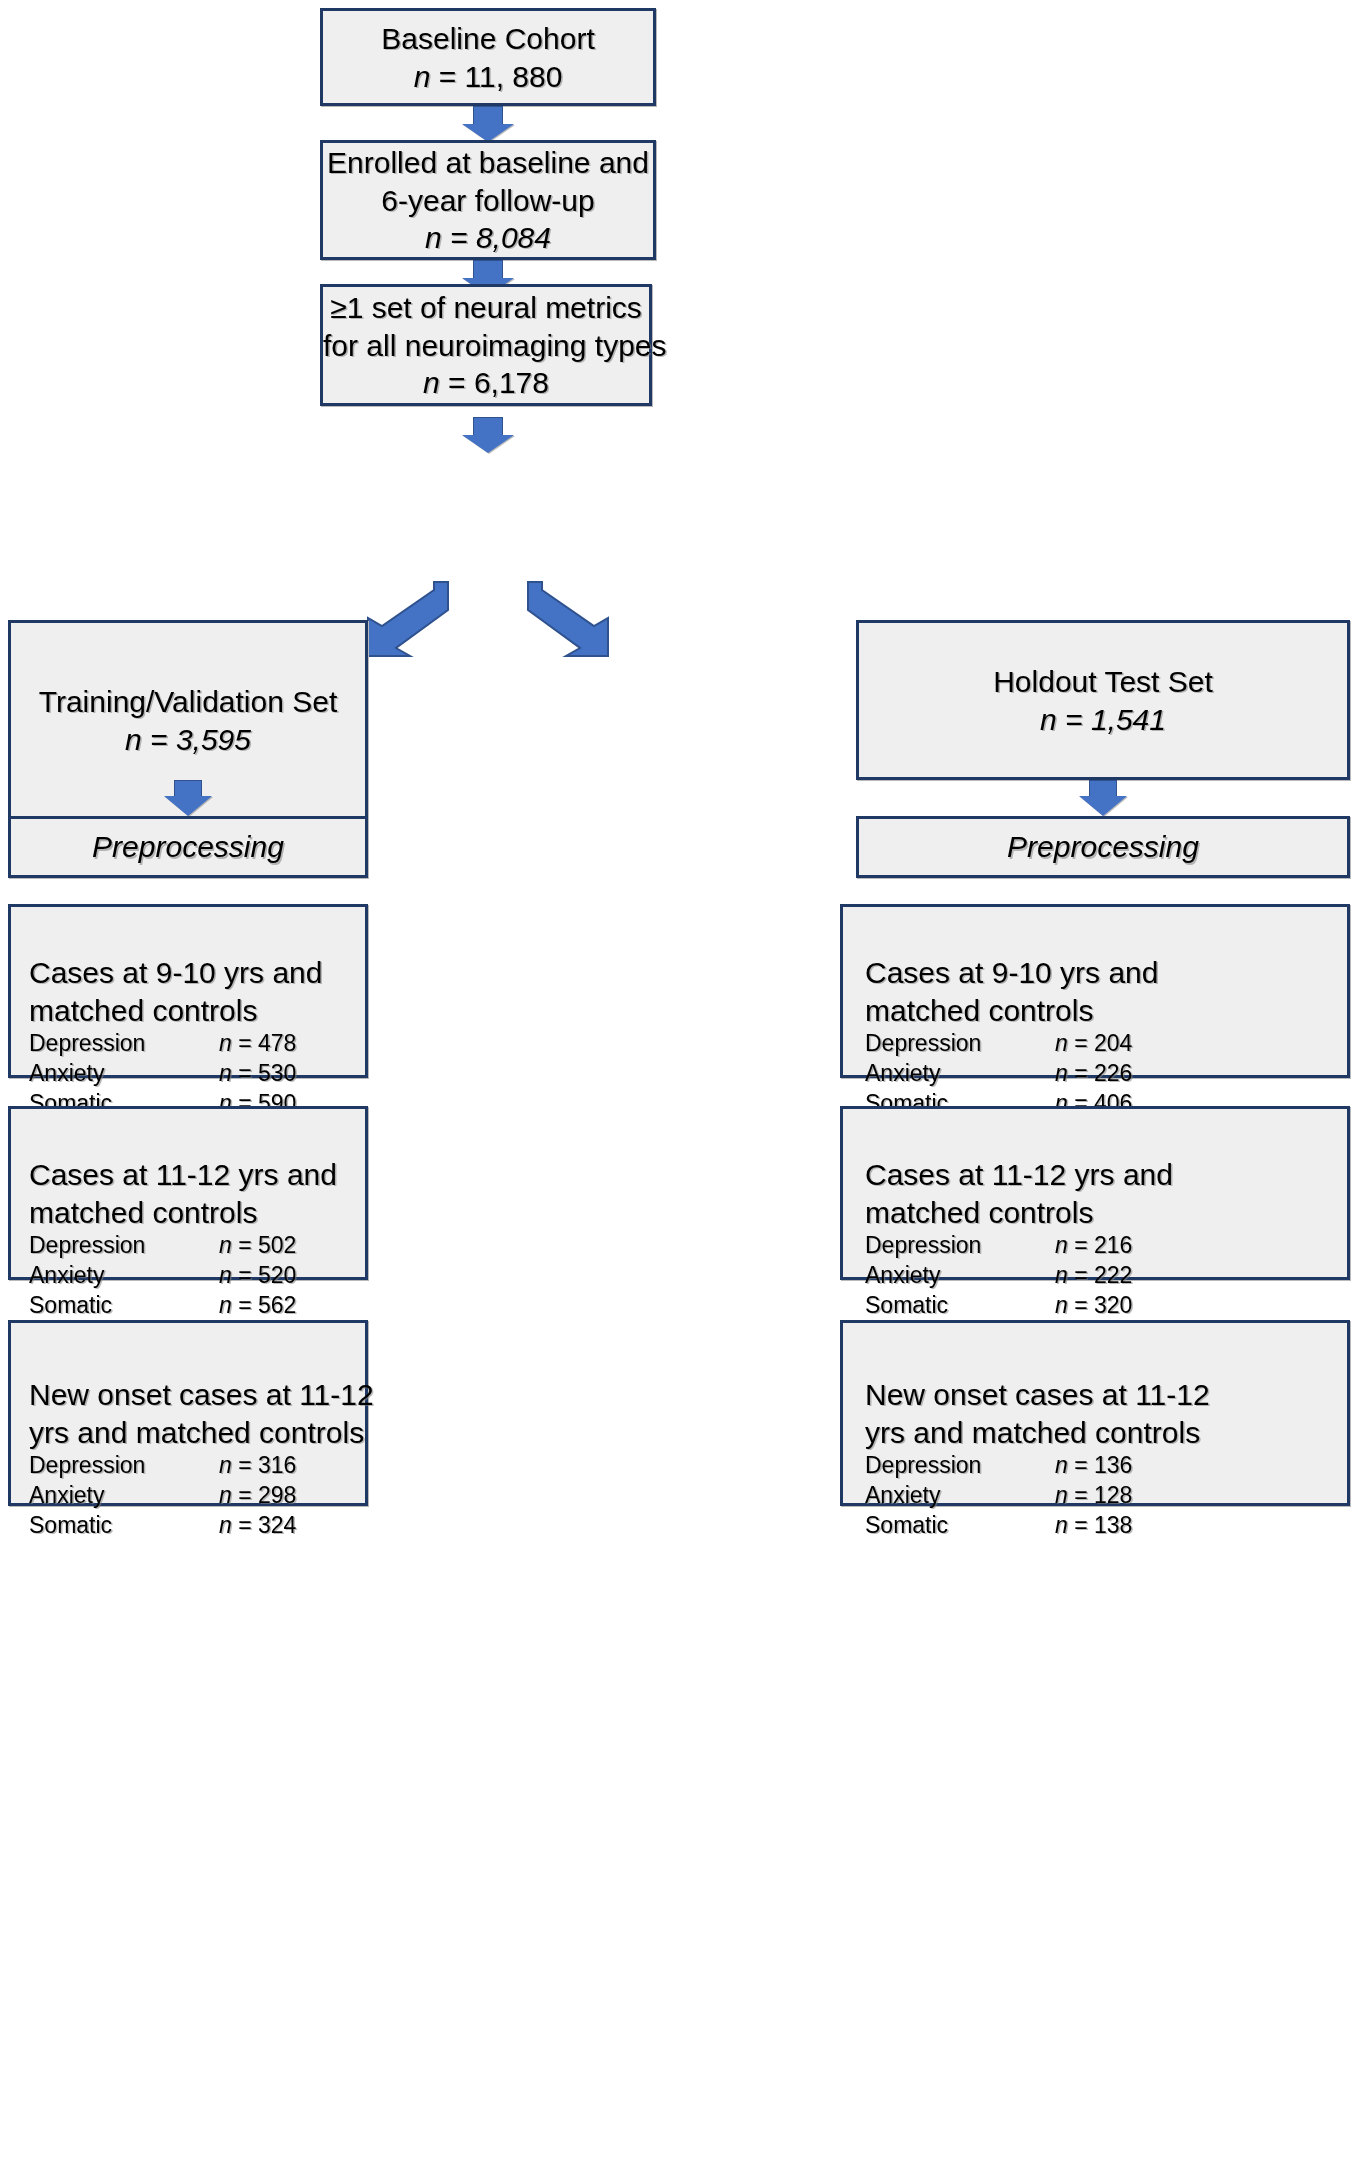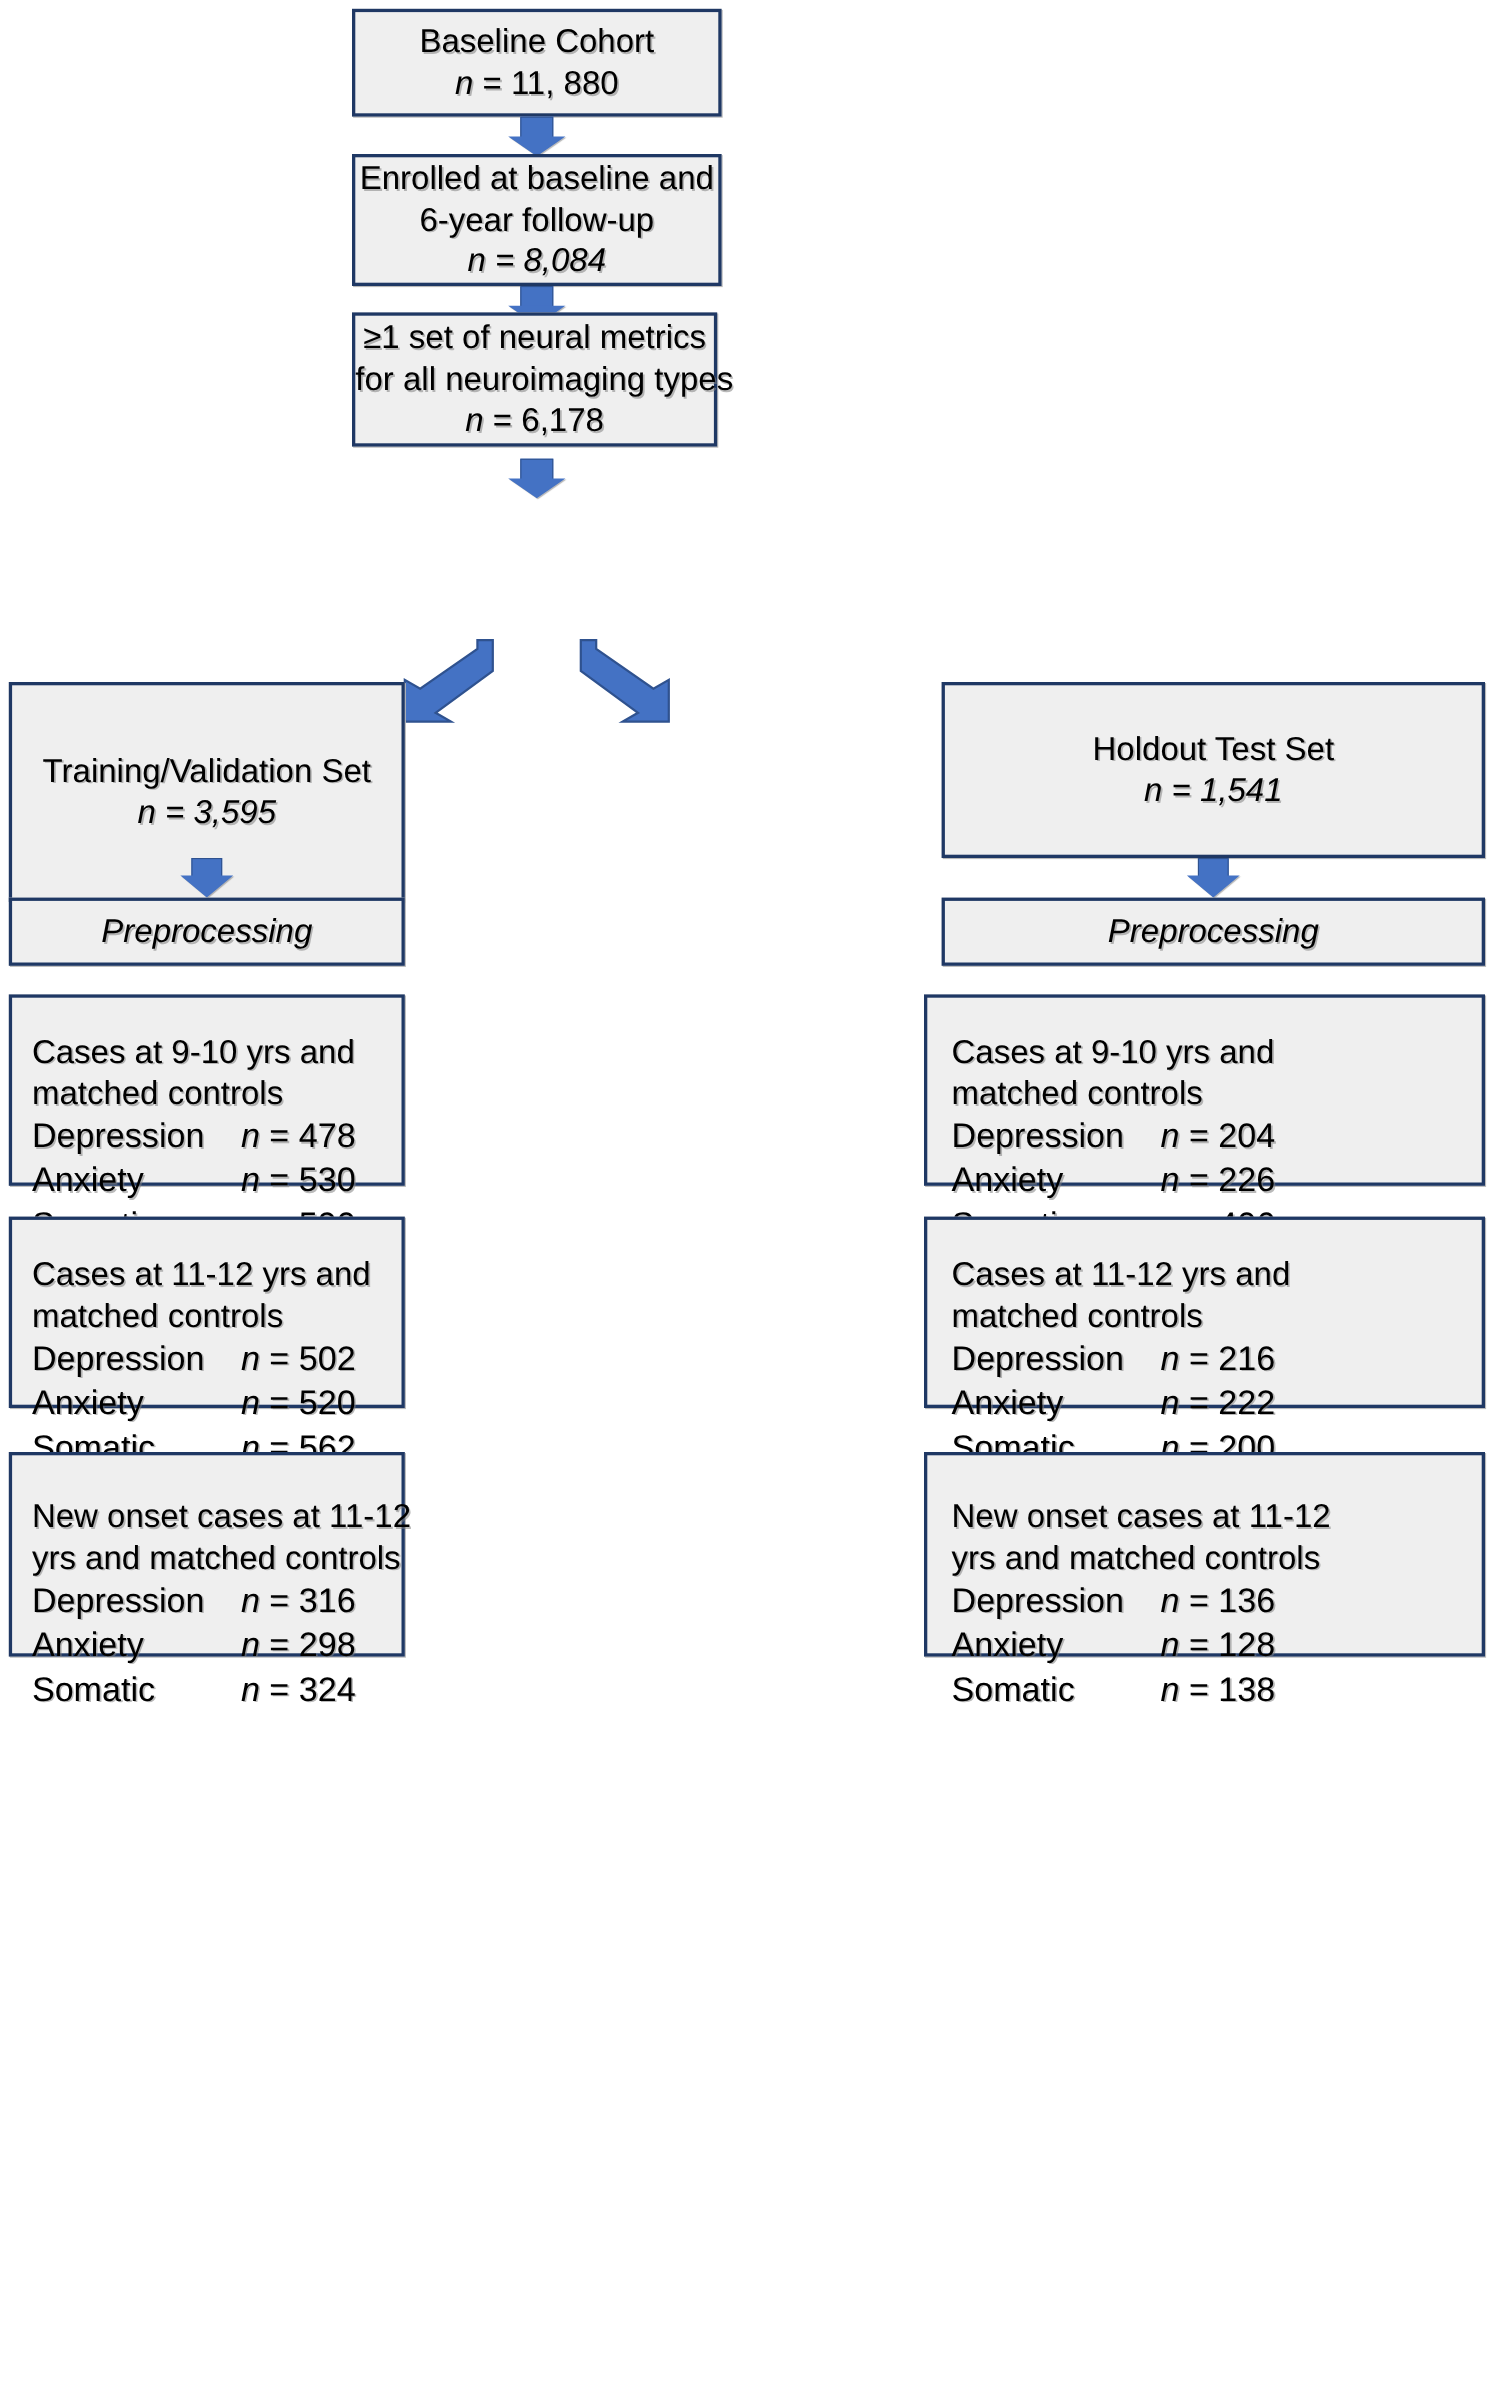--- a/index.html
+++ b/index.html
@@ -24,21 +24,21 @@
   .ctr{text-align:center;}
   .lft{text-align:left;margin-top:45px;}
   .line{
     font-size:30px;line-height:1.25;white-space:pre;
     text-shadow:1.5px 1.5px 0 rgba(130,130,130,.55);
   }
   .ital{font-style:italic;}
   .nvar{font-style:italic;}
 
   
-  .caserow{display:flex;font-size:31px;line-height:1.30;
+  .caserow{display:flex;font-size:23px;line-height:1.30;
     text-shadow:1.5px 1.5px 0 rgba(130,130,130,.55);}
   .caserow .lab{width:190px;flex:0 0 190px;}
   .caserow .val{white-space:pre;}
 
   
   .arrow-down{position:absolute;}
   .arrow-down .shaft{
     position:absolute;left:50%;top:0;transform:translateX(-50%);
     background:#4472C4;border:1px solid #2F528F;box-sizing:border-box;
   }
@@ -225,21 +225,21 @@
       <div class="caserow">
         <span class="lab">Depression</span>
         <span class="val"><span class="nvar">n</span><span> = 216</span></span>
       </div>
       <div class="caserow">
         <span class="lab">Anxiety</span>
         <span class="val"><span class="nvar">n</span><span> = 222</span></span>
       </div>
       <div class="caserow">
         <span class="lab">Somatic</span>
-        <span class="val"><span class="nvar">n</span><span> = 200</span></span>
+        <span class="val"><span class="nvar">n</span><span> = 320</span></span>
       </div>
     </div>
   </div>
 
   <div class="box" style="left:840px;top:1320px;width:510px;height:186px;">
     <div class="inner lft" style="padding-left:22px;">
       <div class="line">New onset cases at 11-12</div>
       <div class="line">yrs and matched controls</div>
       <div class="caserow">
         <span class="lab">Depression</span>

